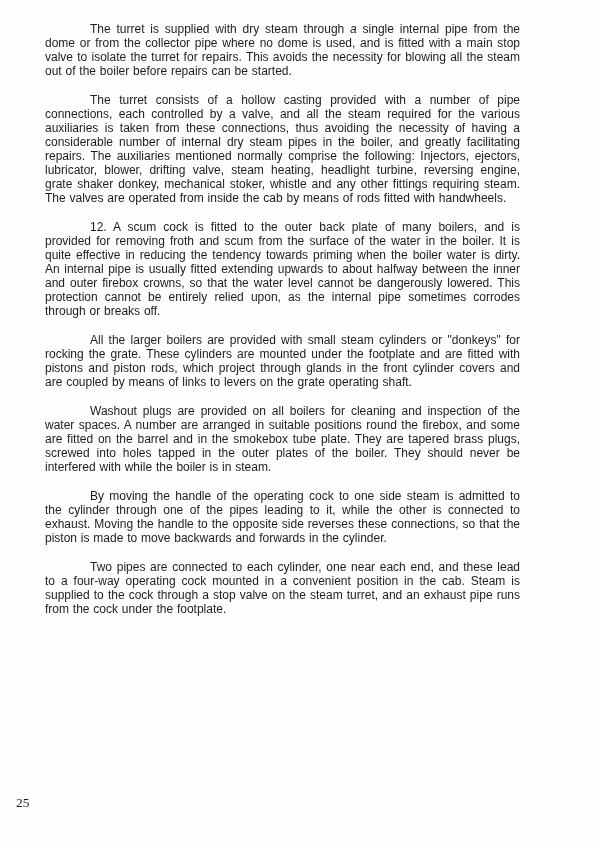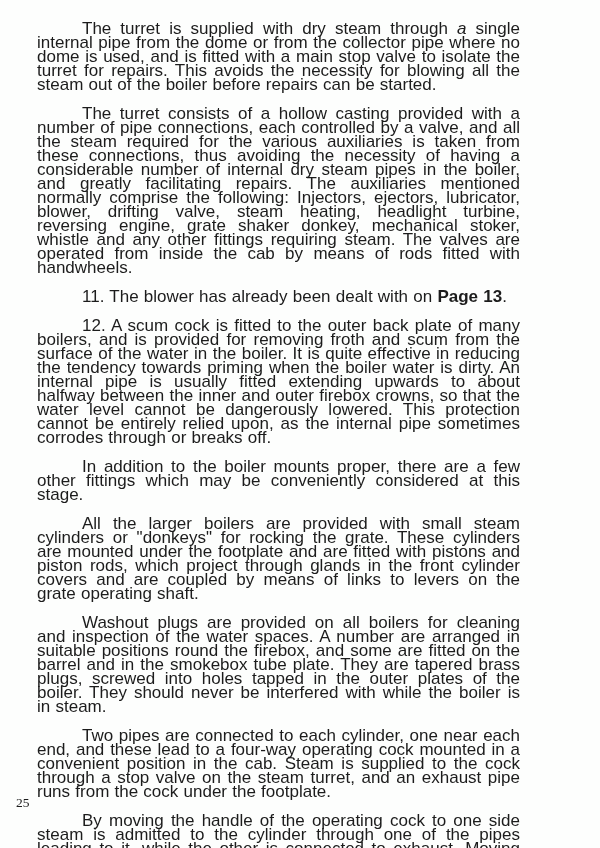--- a/index.html
+++ b/index.html
@@ -20,22 +20,22 @@
     color: #1c1c1c;
     font-family: "Liberation Sans", "DejaVu Sans", sans-serif;
   }
   .text-block {
     position: absolute;
     left: 33px;
     top: 22px;
     width: 487px;
   }
   .text-block p {
-    margin: 0 0 15px 4px;
-    font-size: 17px;
+    margin: 0 0 15px 12px;
+    font-size: 12px;
     line-height: 14px;
     text-align: justify;
     text-indent: 45px;
     word-spacing: 0.5px;
   }
   .text-block p:last-child {
     margin-bottom: 0;
   }
   .text-block em {
     font-style: italic;
@@ -57,31 +57,29 @@
 </head>
 <body>
 
 <div class="page">
   <div class="text-block">
 
     <p><span>The turret is supplied with dry steam through </span><em>a</em><span> single internal pipe from the dome or from the collector pipe where no dome is used, and is fitted with a main stop valve to isolate the turret for repairs. This avoids the necessity for blowing all the steam out of the boiler before repairs can be started.</span></p>
 
     <p>The turret consists of a hollow casting provided with a number of pipe connections, each controlled by a valve, and all the steam required for the various auxiliaries is taken from these connections, thus avoiding the necessity of having a considerable number of internal dry steam pipes in the boiler, and greatly facilitating repairs. The auxiliaries mentioned normally comprise the following: Injectors, ejectors, lubricator, blower, drifting valve, steam heating, headlight turbine, reversing engine, grate shaker donkey, mechanical stoker, whistle and any other fittings requiring steam. The valves are operated from inside the cab by means of rods fitted with handwheels.</p>
 
-    <p><span>11. The blower has already been dealt with on </span><strong>Page 13</strong><span>.</span></p>
 
     <p>12. A scum cock is fitted to the outer back plate of many boilers, and is provided for removing froth and scum from the surface of the water in the boiler. It is quite effective in reducing the tendency towards priming when the boiler water is dirty. An internal pipe is usually fitted extending upwards to about halfway between the inner and outer firebox crowns, so that the water level cannot be dangerously lowered. This protection cannot be entirely relied upon, as the internal pipe sometimes corrodes through or breaks off.</p>
 
 
-    <p>In addition to the boiler mounts proper, there are a few other fittings which may be conveniently considered at this stage.</p>
 
     <p>All the larger boilers are provided with small steam cylinders or "donkeys" for rocking the grate. These cylinders are mounted under the footplate and are fitted with pistons and piston rods, which project through glands in the front cylinder covers and are coupled by means of links to levers on the grate operating shaft.</p>
 
     <p>Washout plugs are provided on all boilers for cleaning and inspection of the water spaces. A number are arranged in suitable positions round the firebox, and some are fitted on the barrel and in the smokebox tube plate. They are tapered brass plugs, screwed into holes tapped in the outer plates of the boiler. They should never be interfered with while the boiler is in steam.</p>
 
+    <p>By moving the handle of the operating cock to one side steam is admitted to the cylinder through one of the pipes leading to it, while the other is connected to exhaust. Moving the handle to the opposite side reverses these connections, so that the piston is made to move backwards and forwards in the cylinder.</p>
+
     <p>Two pipes are connected to each cylinder, one near each end, and these lead to a four-way operating cock mounted in a convenient position in the cab. Steam is supplied to the cock through a stop valve on the steam turret, and an exhaust pipe runs from the cock under the footplate.</p>
-
-    <p>By moving the handle of the operating cock to one side steam is admitted to the cylinder through one of the pipes leading to it, while the other is connected to exhaust. Moving the handle to the opposite side reverses these connections, so that the piston is made to move backwards and forwards in the cylinder.</p>
 
   </div>
 
   <div class="page-number">25</div>
 </div>
 
 </body></html>

